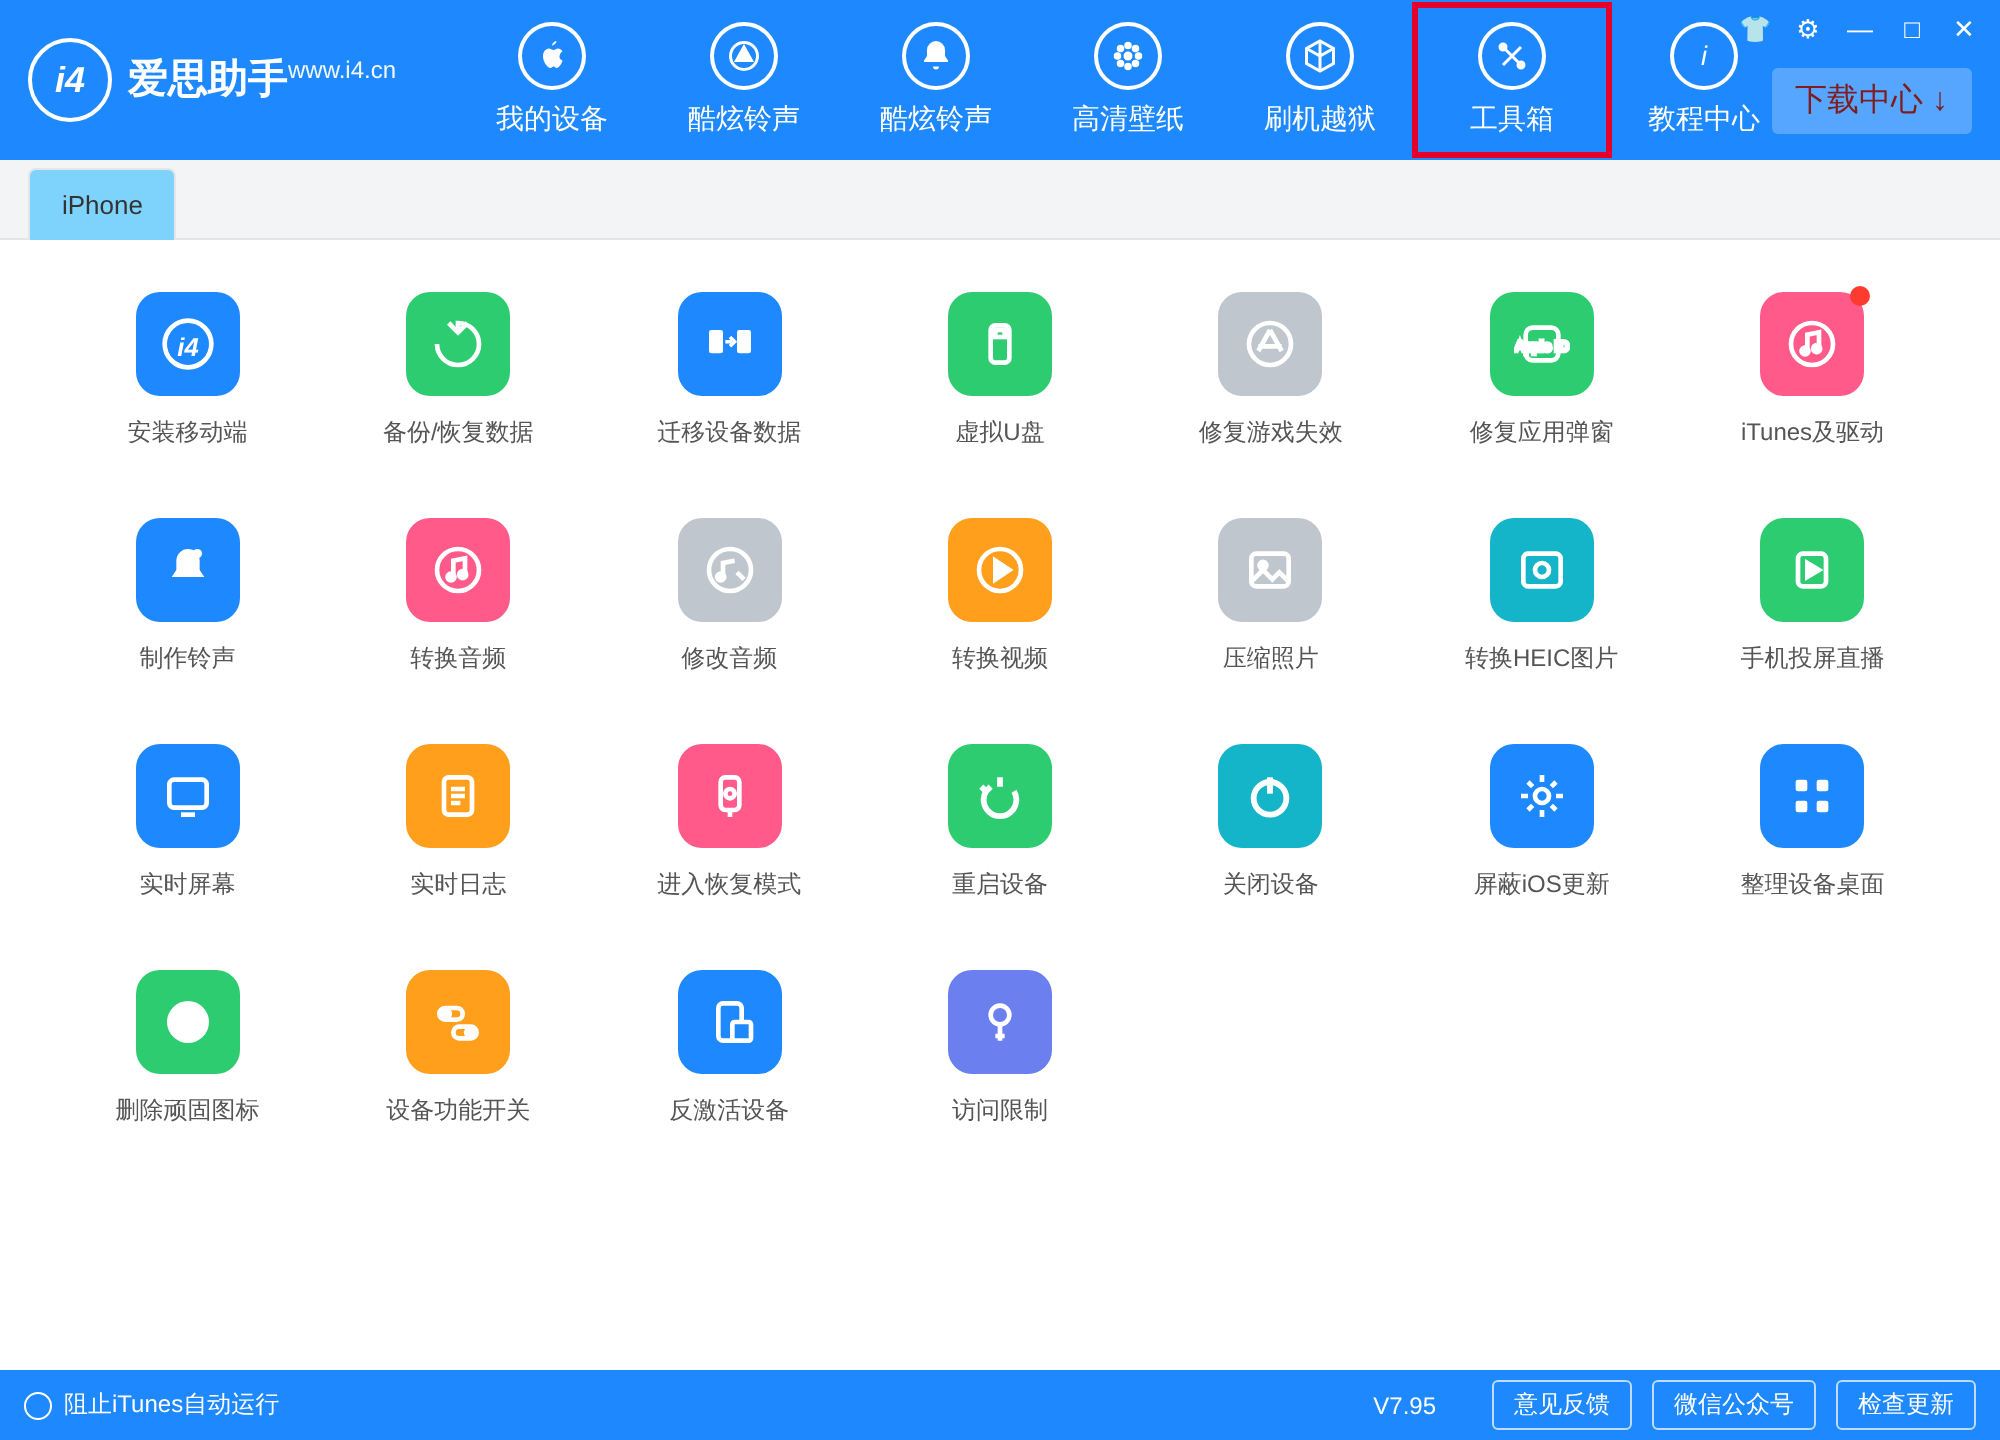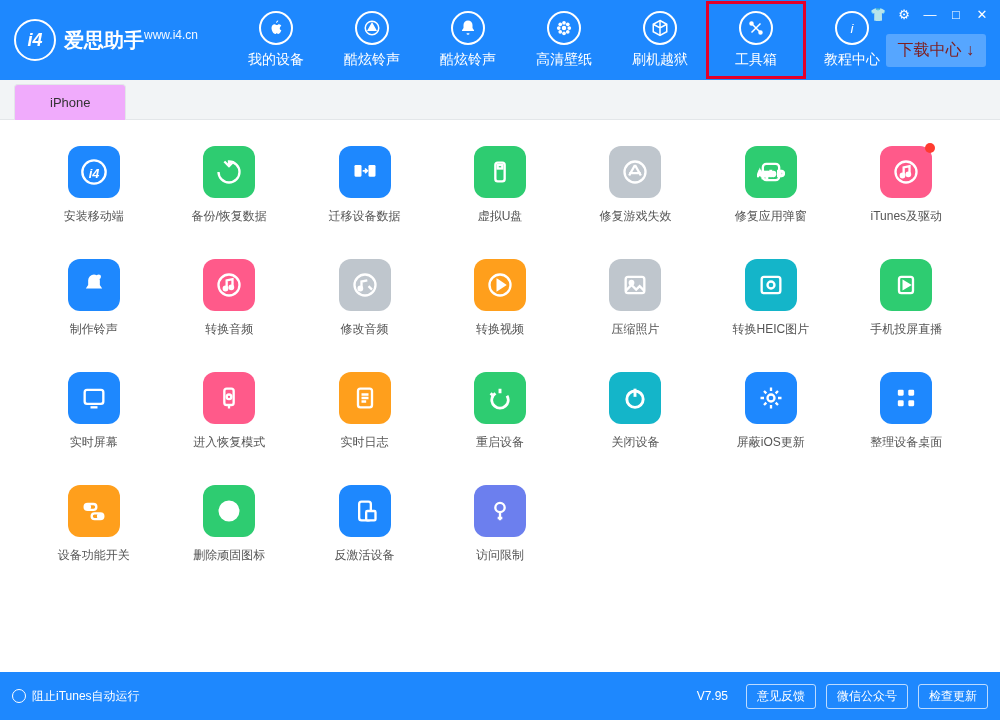--- a/index.html
+++ b/index.html
@@ -12,34 +12,34 @@
 .logo-text .t2{font-size:12px;opacity:.95}
 .nav{display:flex;gap:0}
 .nav-item{width:96px;display:flex;flex-direction:column;align-items:center;gap:6px;color:#fff;cursor:pointer;padding:8px 0;position:relative}
 .nav-item.selected{outline:3px solid #E4002B;outline-offset:-1px}
 .nav-icon{width:34px;height:34px;border:2px solid #fff;border-radius:50%;display:flex;align-items:center;justify-content:center;font-size:16px}
 .nav-label{font-size:14px}
 .win-controls{position:absolute;top:6px;right:10px;display:flex;gap:10px;color:#fff;font-size:13px}
 .win-btn{width:16px;height:16px;display:flex;align-items:center;justify-content:center;cursor:pointer}
 .download-center{position:absolute;top:34px;right:14px;background:#56A6FF;color:#7f1d1d;font-size:16px;padding:6px 12px;border-radius:3px;cursor:pointer}
 .tabs{height:40px;background:#F2F4F6;display:flex;align-items:flex-end;padding-left:14px;border-bottom:1px solid #E3E6E9}
-.tab{background:#f0abfc;padding:10px 35px;font-size:13px;color:#333;border:1px solid #E3E6E9;border-bottom:none;border-radius:4px 4px 0 0;cursor:pointer;position:relative;top:1px}
+.tab{background:#7dd3fc;padding:10px 16px;font-size:13px;color:#333;border:1px solid #E3E6E9;border-bottom:none;border-radius:4px 4px 0 0;cursor:pointer;position:relative;top:1px}
 .content{padding:22px 30px;height:565px}
 .grid{display:grid;grid-template-columns:repeat(7,1fr);row-gap:26px;column-gap:8px}
 .tool{display:flex;flex-direction:column;align-items:center;gap:10px;cursor:pointer;position:relative;padding:4px}
 .tool.highlighted{outline:2px solid #E4002B;outline-offset:6px}
 .tool-icon{width:52px;height:52px;border-radius:12px;display:flex;align-items:center;justify-content:center;color:#fff;font-size:24px;position:relative}
 .tool-icon.badge::after{content:'';position:absolute;top:-3px;right:-3px;width:10px;height:10px;background:#FF3B30;border-radius:50%}
 .tool-label{font-size:12px;color:#555;text-align:center;white-space:nowrap}
-.footer{position:absolute;bottom:0;left:0;right:0;height:48px;background:#1E88FE;display:flex;align-items:center;padding:0 12px;color:#fff;font-size:12px}
+.footer{position:absolute;bottom:0;left:0;right:0;height:35px;background:#1E88FE;display:flex;align-items:center;padding:0 12px;color:#fff;font-size:12px}
 .footer-left{display:flex;align-items:center;gap:6px}
 .footer-circle{width:14px;height:14px;border:1.5px solid #fff;border-radius:50%}
 .footer-right{margin-left:auto;display:flex;align-items:center;gap:10px}
 .footer-btn{border:1px solid rgba(255,255,255,.7);padding:3px 10px;border-radius:3px;cursor:pointer}
-.version{margin-right:8px}
+.version{margin-right:18px}
 svg{display:block}
 </style>
 </head>
 <body>
 
 <div class="header">
   <div class="logo-area">
     <div class="logo-circle">i4</div>
     <div class="logo-text">
       <span class="t1">爱思助手</span>
@@ -269,37 +269,37 @@
       <div class="tool">
         <div class="tool-icon" style="background:#1E88FE">
           <svg width="28" height="28" viewBox="0 0 24 24" fill="none" stroke="#fff" stroke-width="2">
             <rect x="4" y="5" width="16" height="12" rx="2"></rect>
             <path d="M9 20h6"></path>
           </svg>
         </div>
         <div class="tool-label">实时屏幕</div>
       </div>
       <div class="tool">
+        <div class="tool-icon" style="background:#FF9F1C">
+          <svg width="28" height="28" viewBox="0 0 24 24" fill="none" stroke="#fff" stroke-width="2">
+            <rect x="6" y="4" width="12" height="16" rx="2"></rect>
+            <path d="M9 9h6M9 12h6M9 15h4"></path>
+          </svg>
+        </div>
+        <div class="tool-label">实时日志</div>
+      </div>
+      <div class="tool">
         <div class="tool-icon" style="background:#FF5A8A">
           <svg width="28" height="28" viewBox="0 0 24 24" fill="none" stroke="#fff" stroke-width="2">
             <rect x="8" y="4" width="8" height="14" rx="2"></rect>
             <circle cx="12" cy="11" r="2"></circle>
             <path d="M12 18v3"></path>
           </svg>
         </div>
         <div class="tool-label">进入恢复模式</div>
-      </div>
-      <div class="tool">
-        <div class="tool-icon" style="background:#FF9F1C">
-          <svg width="28" height="28" viewBox="0 0 24 24" fill="none" stroke="#fff" stroke-width="2">
-            <rect x="6" y="4" width="12" height="16" rx="2"></rect>
-            <path d="M9 9h6M9 12h6M9 15h4"></path>
-          </svg>
-        </div>
-        <div class="tool-label">实时日志</div>
       </div>
       <div class="tool">
         <div class="tool-icon" style="background:#2ECC71">
           <svg width="28" height="28" viewBox="0 0 24 24" fill="none" stroke="#fff" stroke-width="2.5">
             <path d="M12 4v4M6 10a7 7 0 1012 0"></path>
             <path d="M8 8l-2 2-2-2"></path>
           </svg>
         </div>
         <div class="tool-label">重启设备</div>
       </div>
@@ -326,37 +326,37 @@
           <svg width="28" height="28" viewBox="0 0 24 24" fill="#fff">
             <rect x="5" y="5" width="5" height="5" rx="1"></rect>
             <rect x="14" y="5" width="5" height="5" rx="1"></rect>
             <rect x="5" y="14" width="5" height="5" rx="1"></rect>
             <rect x="14" y="14" width="5" height="5" rx="1"></rect>
           </svg>
         </div>
         <div class="tool-label">整理设备桌面</div>
       </div>
       <div class="tool">
+        <div class="tool-icon" style="background:#2ECC71">
+          <svg width="28" height="28" viewBox="0 0 24 24" fill="#fff">
+            <path d="M12 3a9 9 0 100 18 9 9 0 000-18zm0 2v7l6 4A7 7 0 0012 5z"></path>
+          </svg>
+        </div>
+        <div class="tool-label">删除顽固图标</div>
+      </div>
+      <div class="tool">
         <div class="tool-icon" style="background:#FF9F1C">
           <svg width="28" height="28" viewBox="0 0 24 24" fill="none" stroke="#fff" stroke-width="2">
             <rect x="4" y="6" width="10" height="5" rx="2.5"></rect>
             <circle cx="7" cy="8.5" r="1.5" fill="#fff"></circle>
             <rect x="10" y="14" width="10" height="5" rx="2.5"></rect>
             <circle cx="17" cy="16.5" r="1.5" fill="#fff"></circle>
           </svg>
         </div>
         <div class="tool-label">设备功能开关</div>
-      </div>
-      <div class="tool">
-        <div class="tool-icon" style="background:#2ECC71">
-          <svg width="28" height="28" viewBox="0 0 24 24" fill="#fff">
-            <path d="M12 3a9 9 0 100 18 9 9 0 000-18zm0 2v7l6 4A7 7 0 0012 5z"></path>
-          </svg>
-        </div>
-        <div class="tool-label">删除顽固图标</div>
       </div>
       <div class="tool">
         <div class="tool-icon" style="background:#1E88FE">
           <svg width="28" height="28" viewBox="0 0 24 24" fill="none" stroke="#fff" stroke-width="2">
             <rect x="7" y="4" width="10" height="16" rx="2"></rect>
             <rect x="13" y="12" width="8" height="8" rx="1" fill="#1E88FE" stroke="#fff"></rect>
           </svg>
         </div>
         <div class="tool-label">反激活设备</div>
       </div>

